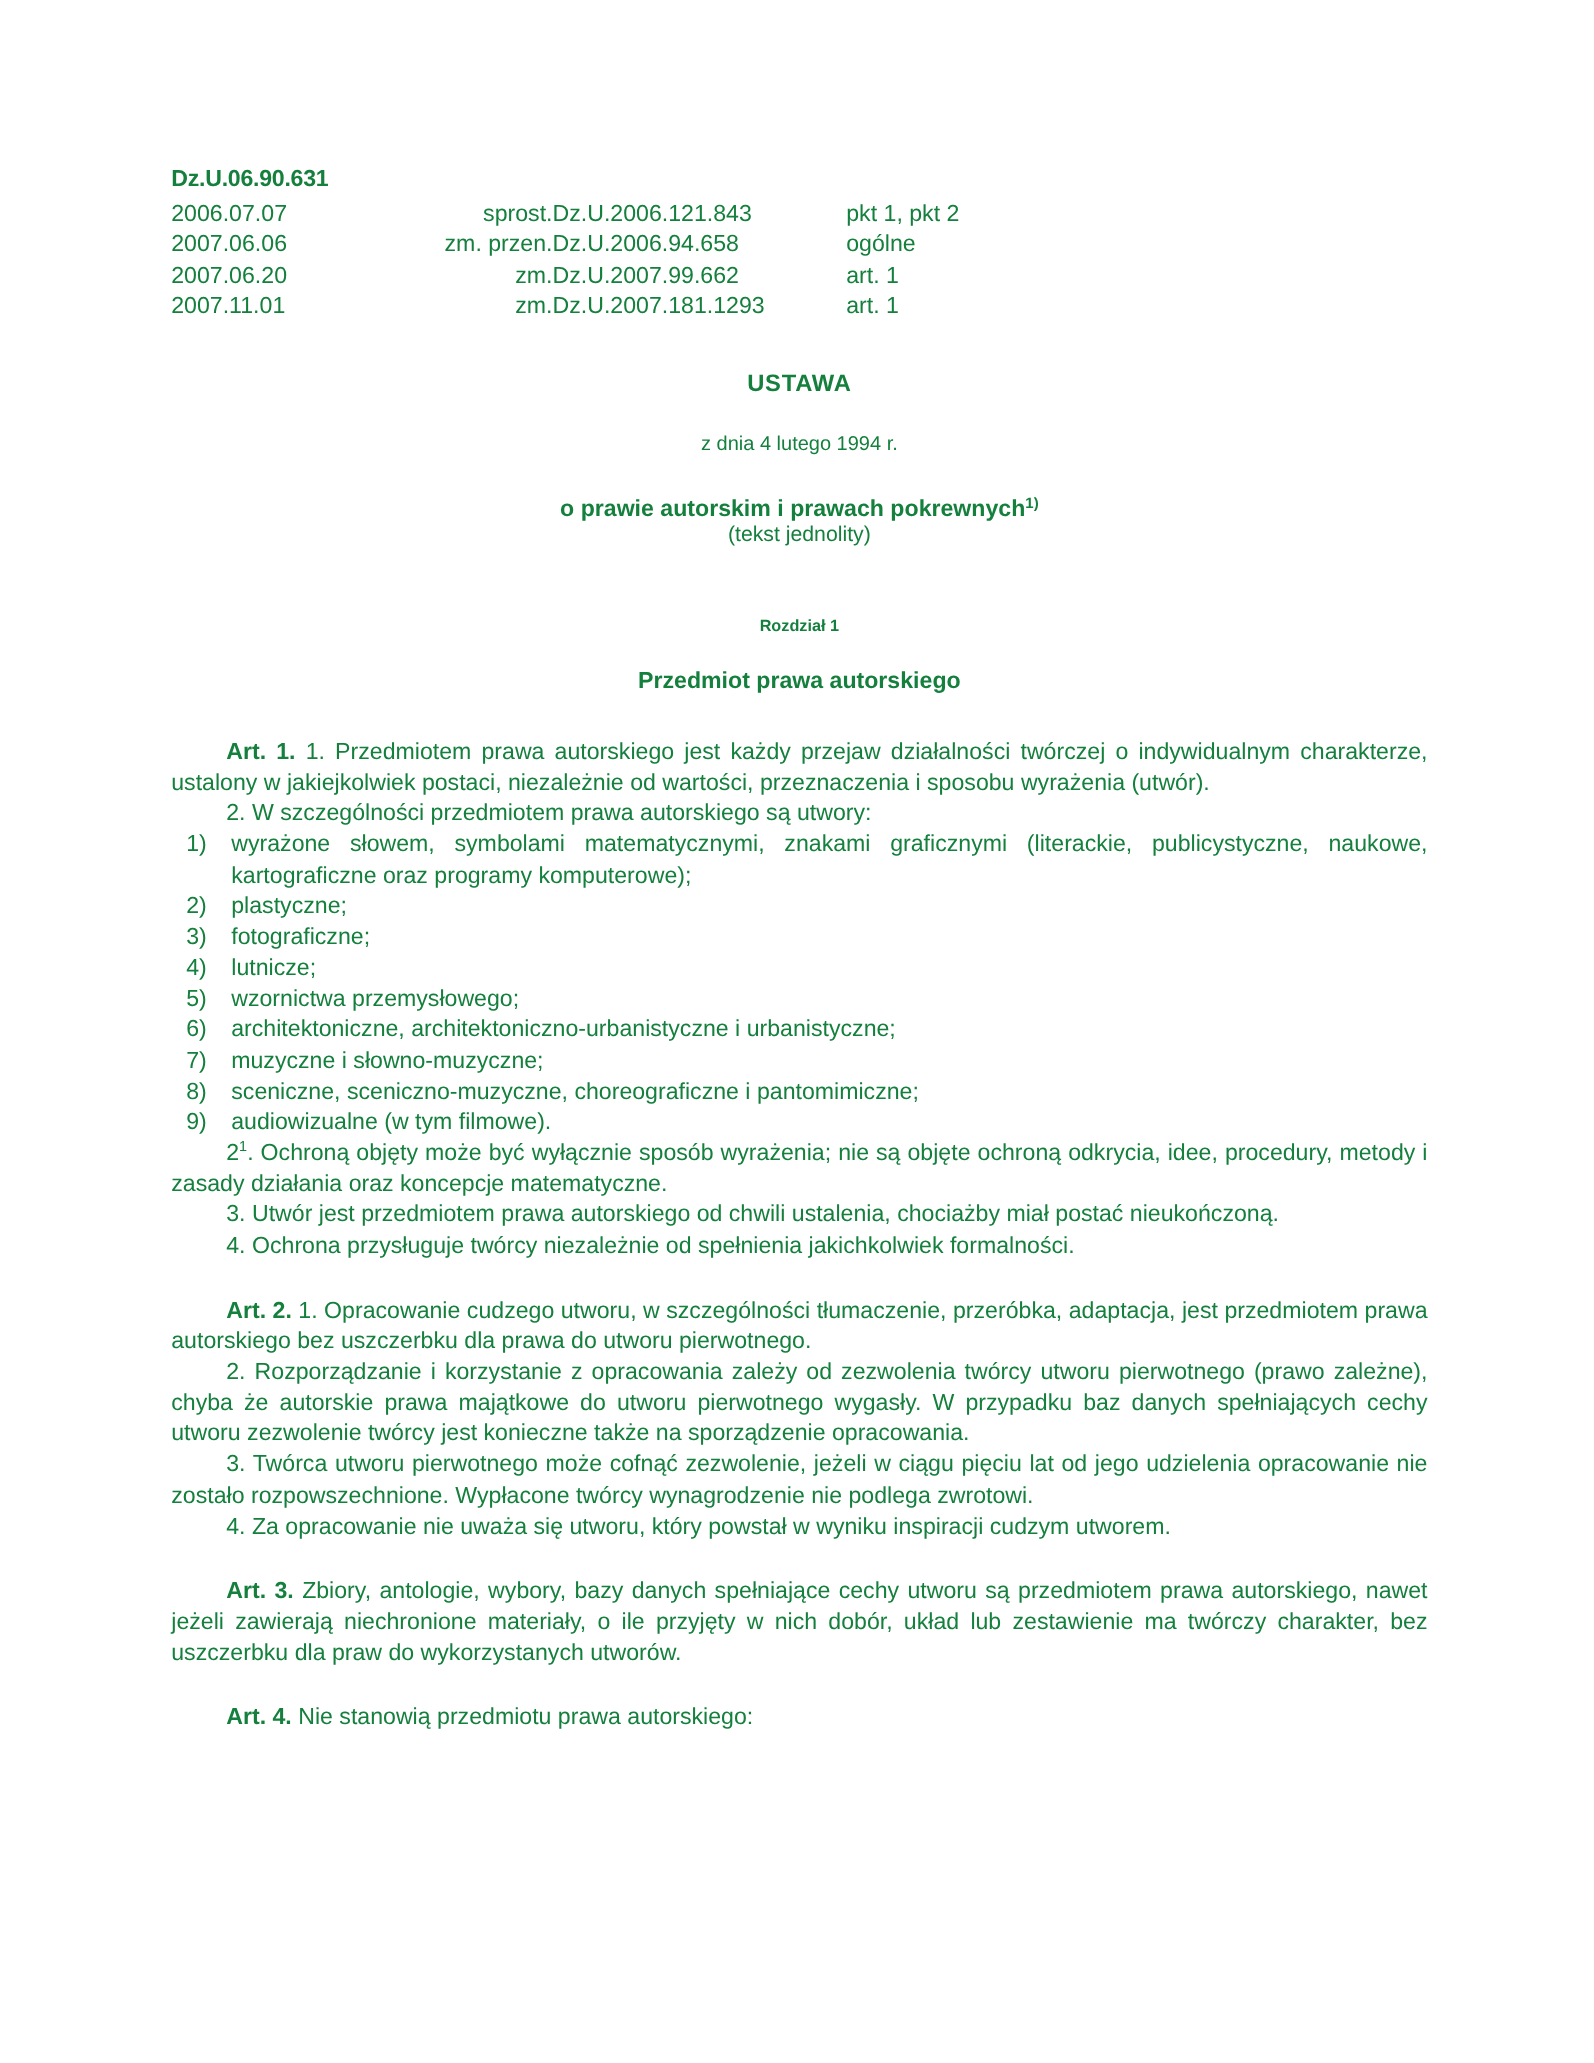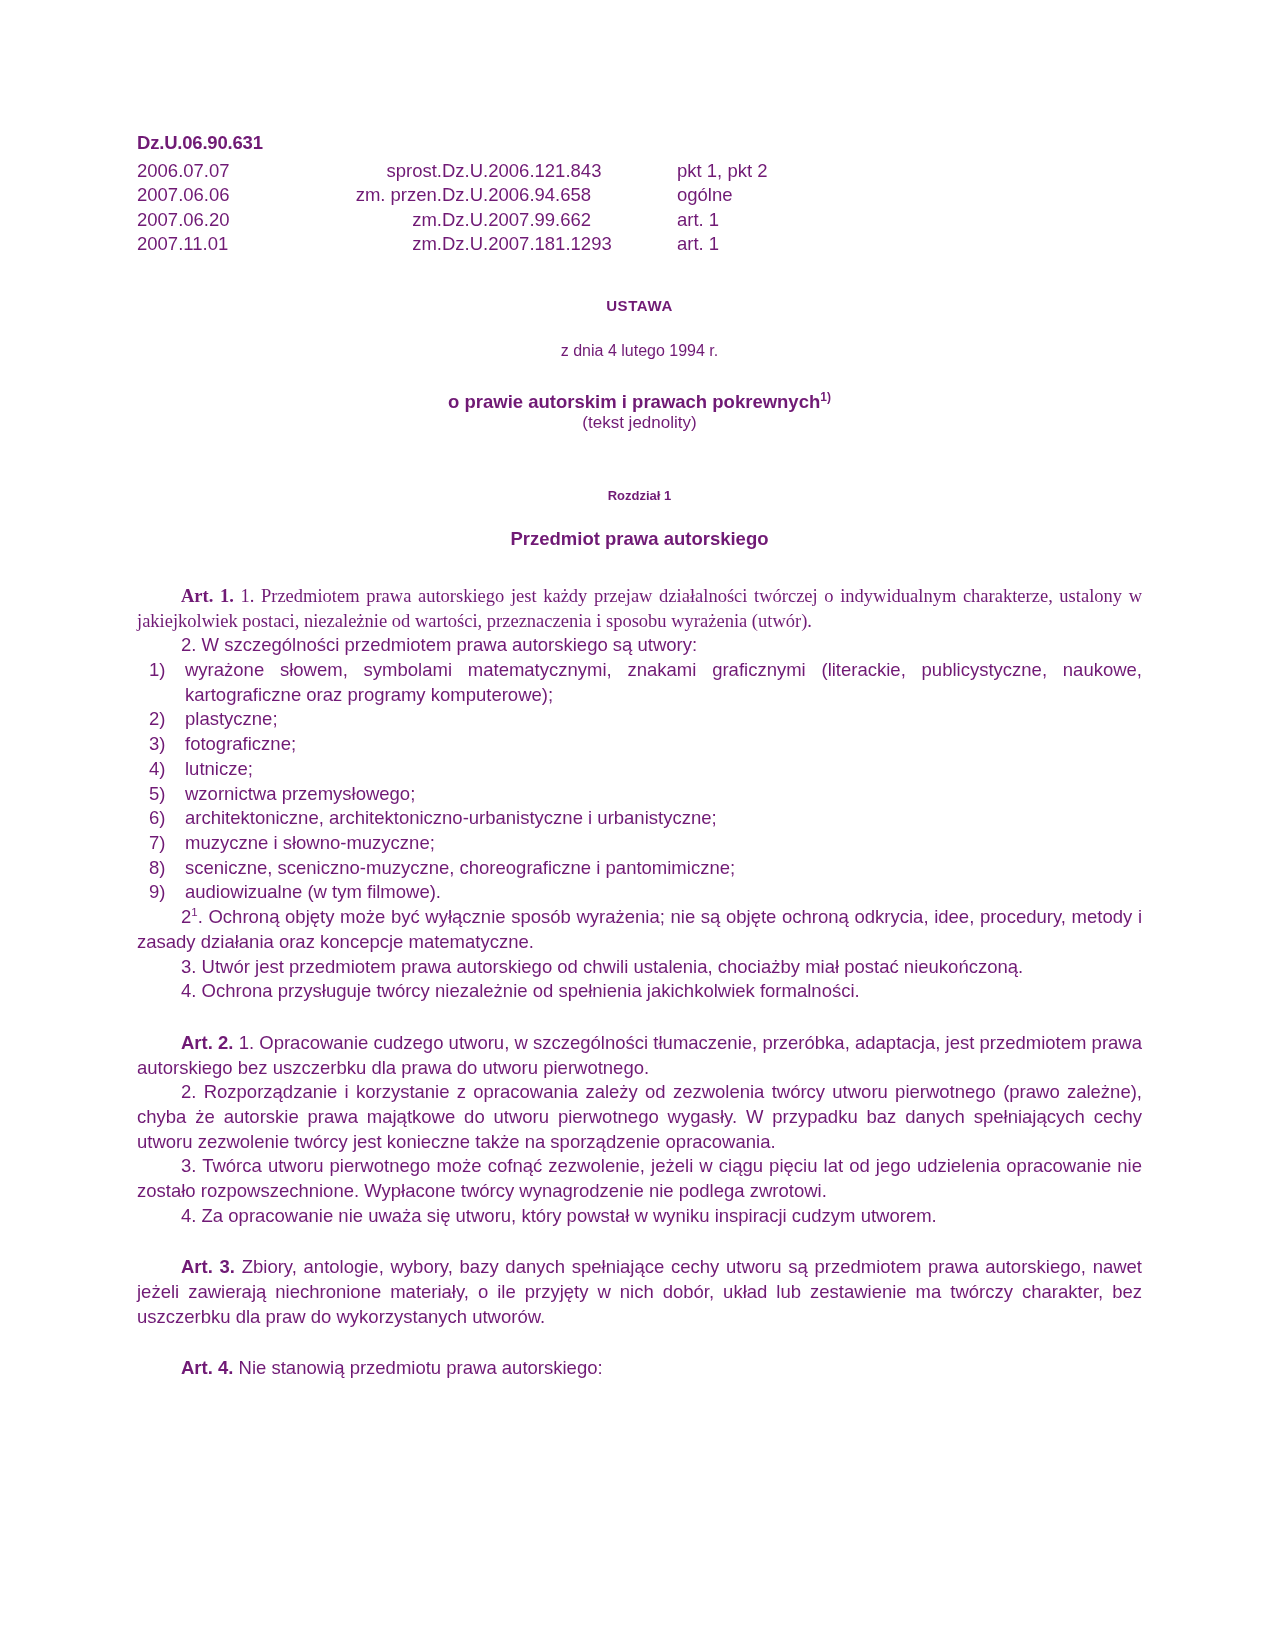--- a/index.html
+++ b/index.html
@@ -8,21 +8,21 @@
     padding: 0;
     background: #ffffff;
   }
   .page {
     position: relative;
     width: 1275px;
     height: 1650px;
     margin: 0 auto;
     background: #ffffff;
     font-family: "Liberation Sans", sans-serif;
-    color: #701a75;
+    color: #15803d;
     overflow: hidden;
   }
   .content {
     position: absolute;
     left: 137px;
     top: 134px;
     width: 1005px;
   }
 
   
@@ -45,21 +45,21 @@
     white-space: nowrap;
   }
   td.col-date   { width: 170px; }
   td.col-kind   { width: 135px; text-align: right; padding-right: 14px; }
   td.col-ref    { width: 235px; }
   td.col-scope  { width: 200px; }
 
   
   .center { text-align: center; }
   .t-ustawa {
-    font-size: 15px;
+    font-size: 19px;
     font-weight: bold;
     letter-spacing: 0.6px;
     margin-top: 40px;
   }
   .t-date {
     font-size: 16px;
     margin-top: 28px;
   }
   .t-subject {
     font-size: 18.5px;
@@ -87,21 +87,21 @@
 
   
   .body { margin-top: 34px; }
   p.para {
     font-size: 18.5px;
     line-height: 1.335;
     margin: 0;
     text-align: justify;
     text-indent: 44px;
   }
-  p.para.art-start { margin-top: 0; font-family: Liberation Serif, serif; }
+  p.para.art-start { margin-top: 0; }
   p.para .artno { font-weight: bold; }
   p.para sup.sm {
     font-size: 11.5px;
     vertical-align: super;
   }
   .gap { height: 27px; }
 
   
   ol.enum {
     list-style: none;

